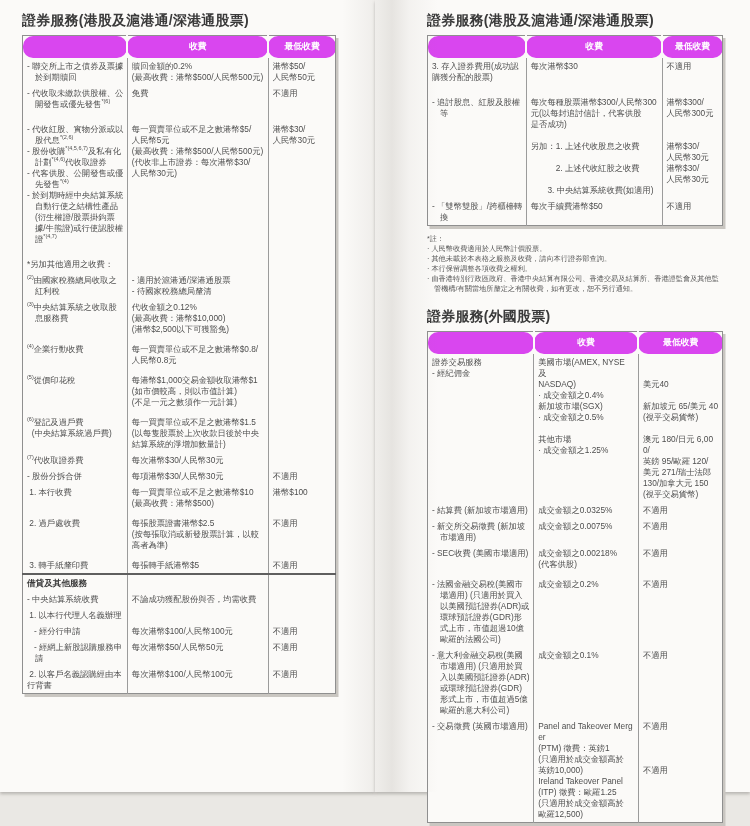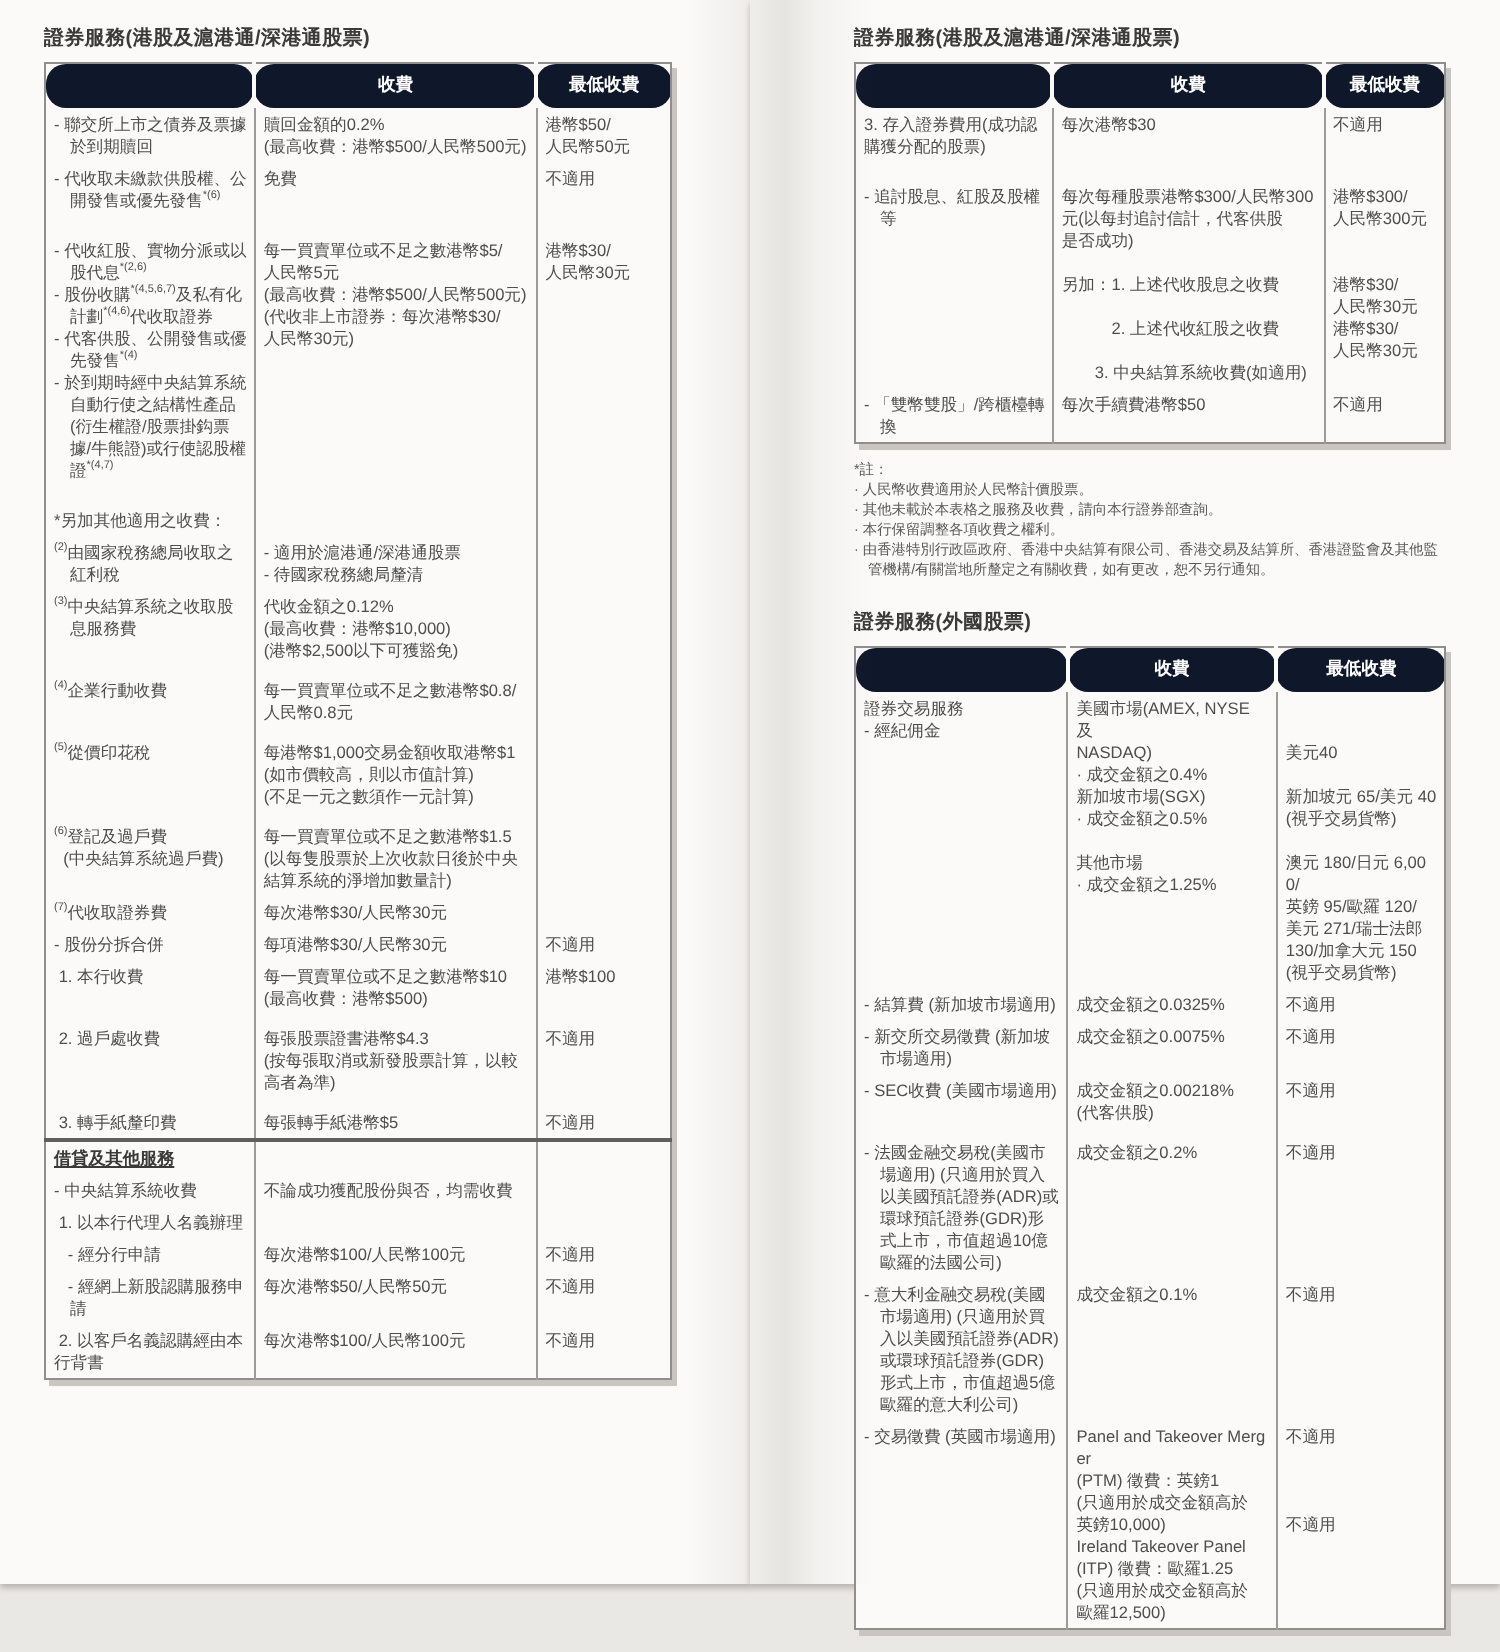--- a/index.html
+++ b/index.html
@@ -10,33 +10,33 @@
     box-shadow:0 2px 3px rgba(90,85,80,.35);}
   .page-left{left:0;}
   .page-right{left:375px;}
   .gutter{position:absolute;left:342px;top:0;width:96px;height:792px;z-index:5;
     background:linear-gradient(90deg,rgba(120,112,100,0) 0%,rgba(120,112,100,.10) 38%,
       rgba(120,112,100,.16) 52%,rgba(120,112,100,.06) 70%,rgba(120,112,100,0) 100%);
     pointer-events:none;}
   .content{position:absolute;top:10px;z-index:2;}
   .content-left{left:22px;width:314px;}
   .content-right{left:52px;width:296px;}
-  .sec-title{font-size:10px;font-weight:bold;color:#3a3a3a;margin:2px 0 5px 0;letter-spacing:.2px;}
+  .sec-title{font-size:14px;font-weight:bold;color:#3a3a3a;margin:2px 0 5px 0;letter-spacing:.2px;}
   table.fee{width:100%;border-collapse:collapse;table-layout:fixed;
     border:1.5px solid #8f8f8f;box-shadow:2.5px 3px 0 0 #c9c6c1;background:#fbfaf8;margin-bottom:4px;}
-  table.fee th{background:#0f172a;color:#ffffff;font-size:8.8px;font-weight:bold;
+  table.fee th{background:#d946ef;color:#ffffff;font-size:8.8px;font-weight:bold;
     padding:5px 3px;text-align:center;border-left:2px solid #fbfaf8;border-radius:10px;}
   table.fee th.c0{border-left:none;text-align:left;}
   table.fee td{vertical-align:top;font-size:8.3px;line-height:11px;color:#4e4e4e;
     padding:3px 3px 2px 4px;word-break:break-all;}
   table.fee td+td{border-left:1px solid #9b9b9b;}
   tr.sp td{padding:0;height:9px;}
   tr.sps td{padding:0;height:4px;}
   tr.tdiv td{border-top:2px solid #5f5f5f;}
-  tr.sec td{font-weight:bold;color:#3a3a3a;font-size:8.6px;text-decoration:underline;}
+  tr.sec td{font-weight:bold;color:#3a3a3a;font-size:8.6px;}
   .line{white-space:pre-wrap;}
   .line.hang{padding-left:8px;text-indent:-8px;}
   sup{font-size:5.5px;line-height:0;vertical-align:super;}
   .notes{margin:8px 0 12px 0;}
   .notes .nt{font-size:7.2px;color:#595959;line-height:10px;}
   .notes .note-line{font-size:7.2px;color:#595959;line-height:10px;
     padding-left:7px;text-indent:-7px;white-space:pre-wrap;}
   .t2{margin-top:14px;}
 </style>
 </head>
@@ -228,21 +228,21 @@
             <tr class="sps">
               <td></td>
               <td></td>
               <td></td>
             </tr>
             <tr>
               <td>
                 <div class="line"> 2. 過戶處收費</div>
               </td>
               <td>
-                <div class="line">每張股票證書港幣$4.3</div>
+                <div class="line">每張股票證書港幣$2.5</div>
                 <div class="line">(按每張取消或新發股票計算，以較</div>
                 <div class="line">高者為準)</div>
               </td>
               <td>
                 <div class="line">不適用</div>
               </td>
             </tr>
             <tr class="sps">
               <td></td>
               <td></td>

